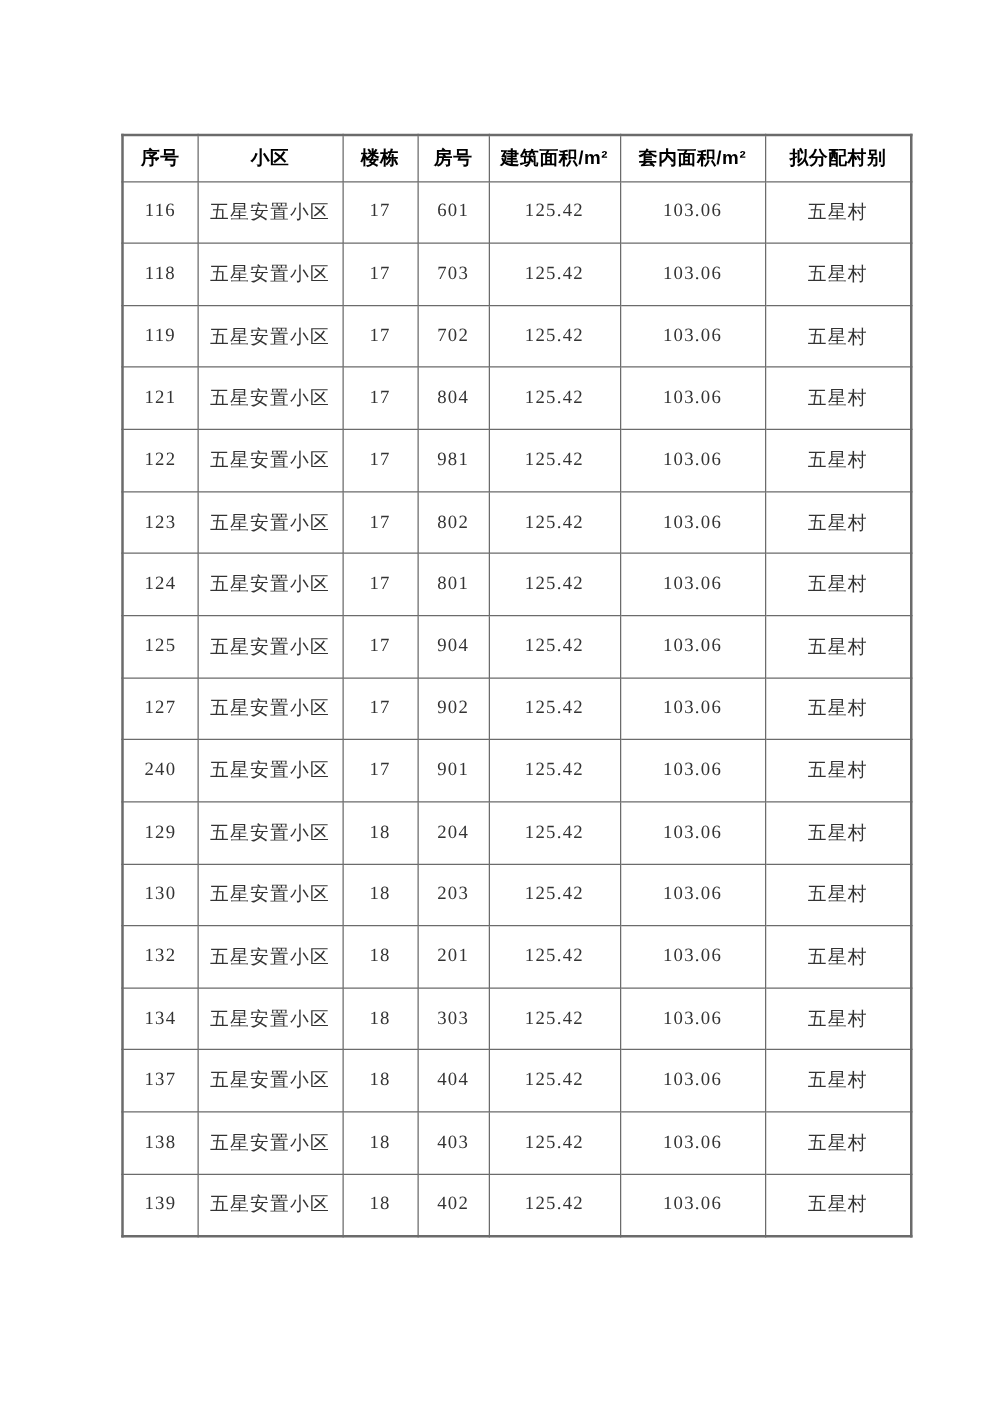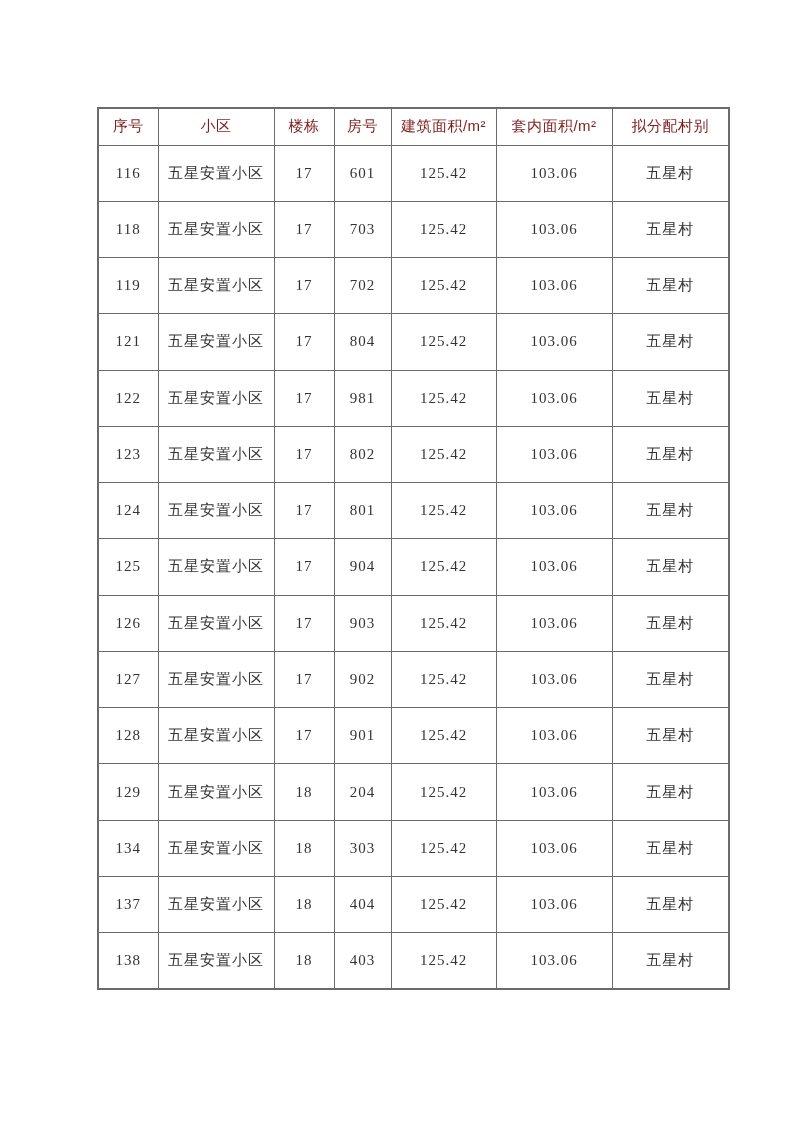--- a/index.html
+++ b/index.html
@@ -34,23 +34,23 @@
     white-space: nowrap;
   }
   table.roster thead tr {
     height: 37px;
   }
   table.roster tbody tr {
     height: 35.25px;
   }
   table.roster th {
     font-family: "Liberation Sans", "DejaVu Sans", sans-serif;
-    font-weight: normal;
+    font-weight: bold;
     font-size: 15px;
-    color: #7f1d1d;
+    color: #000000;
     letter-spacing: 0.5px;
   }
   table.roster td {
     font-family: "Liberation Serif", "DejaVu Serif", serif;
     font-size: 15px;
     color: #333333;
     letter-spacing: 1px;
   }
 </style>
 </head>
@@ -145,56 +145,65 @@
         <tr>
           <td>125</td>
           <td>五星安置小区</td>
           <td>17</td>
           <td>904</td>
           <td>125.42</td>
           <td>103.06</td>
           <td>五星村</td>
         </tr>
         <tr>
-          <td>126</td>
-          <td>五星安置小区</td>
-          <td>17</td>
-          <td>903</td>
-          <td>125.42</td>
-          <td>103.06</td>
-          <td>五星村</td>
-        </tr>
-        <tr>
           <td>127</td>
           <td>五星安置小区</td>
           <td>17</td>
           <td>902</td>
           <td>125.42</td>
           <td>103.06</td>
           <td>五星村</td>
         </tr>
         <tr>
-          <td>128</td>
+          <td>240</td>
           <td>五星安置小区</td>
           <td>17</td>
           <td>901</td>
           <td>125.42</td>
           <td>103.06</td>
           <td>五星村</td>
         </tr>
         <tr>
           <td>129</td>
           <td>五星安置小区</td>
           <td>18</td>
           <td>204</td>
           <td>125.42</td>
           <td>103.06</td>
           <td>五星村</td>
         </tr>
         <tr>
+          <td>130</td>
+          <td>五星安置小区</td>
+          <td>18</td>
+          <td>203</td>
+          <td>125.42</td>
+          <td>103.06</td>
+          <td>五星村</td>
+        </tr>
+        <tr>
+          <td>132</td>
+          <td>五星安置小区</td>
+          <td>18</td>
+          <td>201</td>
+          <td>125.42</td>
+          <td>103.06</td>
+          <td>五星村</td>
+        </tr>
+        <tr>
           <td>134</td>
           <td>五星安置小区</td>
           <td>18</td>
           <td>303</td>
           <td>125.42</td>
           <td>103.06</td>
           <td>五星村</td>
         </tr>
         <tr>
           <td>137</td>
@@ -203,19 +212,28 @@
           <td>404</td>
           <td>125.42</td>
           <td>103.06</td>
           <td>五星村</td>
         </tr>
         <tr>
           <td>138</td>
           <td>五星安置小区</td>
           <td>18</td>
           <td>403</td>
+          <td>125.42</td>
+          <td>103.06</td>
+          <td>五星村</td>
+        </tr>
+        <tr>
+          <td>139</td>
+          <td>五星安置小区</td>
+          <td>18</td>
+          <td>402</td>
           <td>125.42</td>
           <td>103.06</td>
           <td>五星村</td>
         </tr>
       </tbody>
   </table>
 </div>
 
 </body></html>

